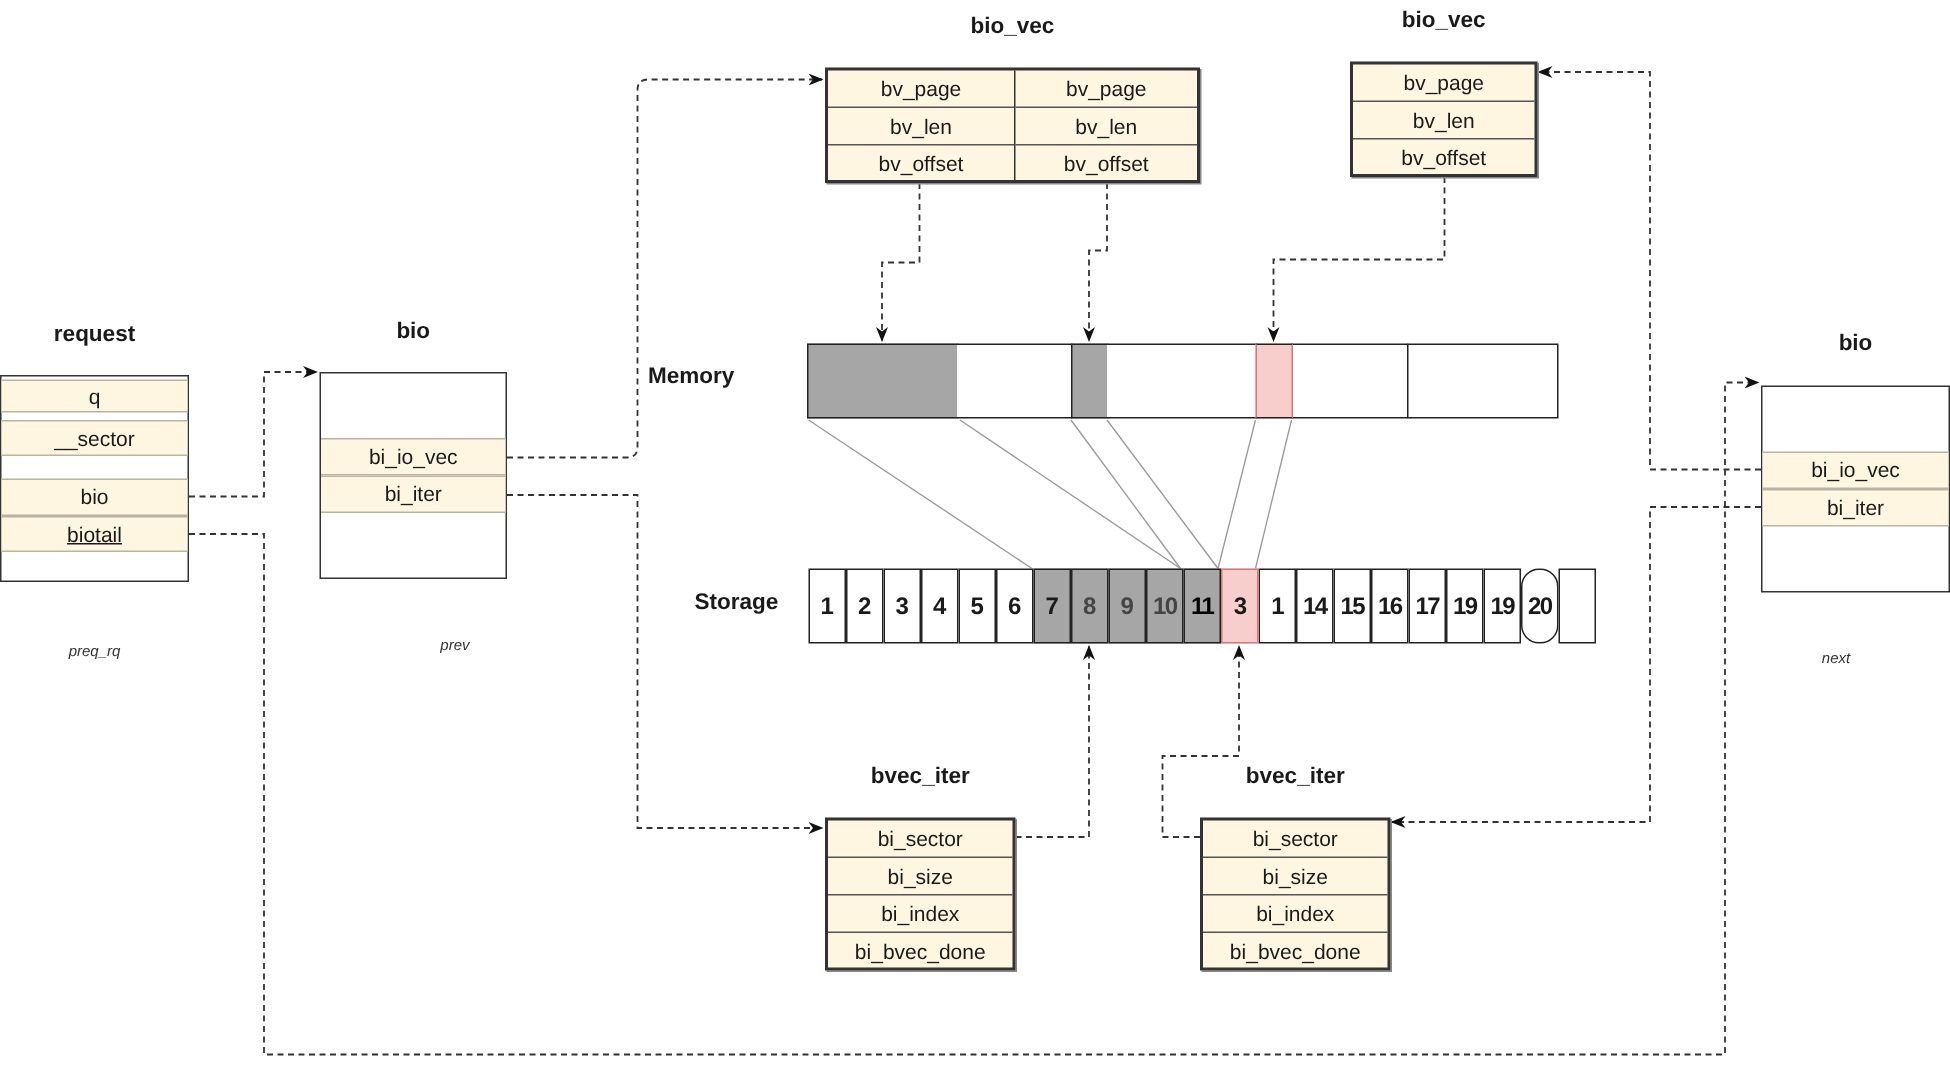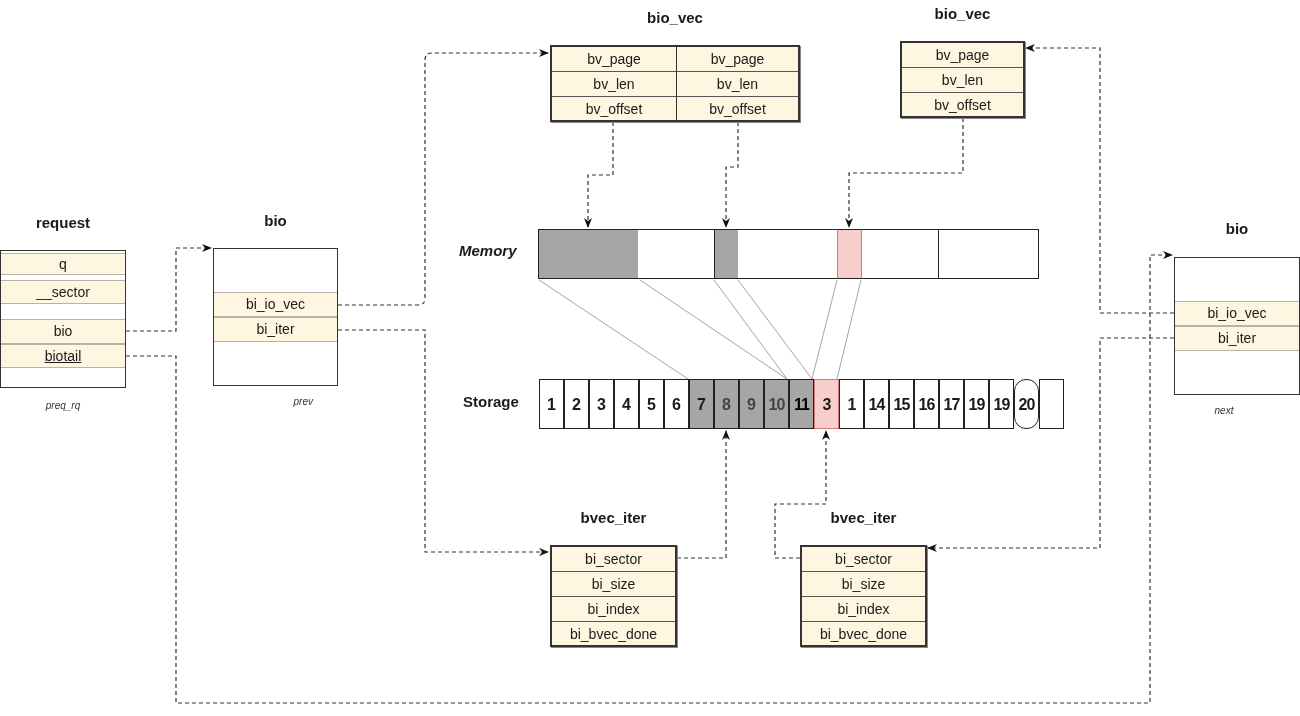--- a/index.html
+++ b/index.html
@@ -1,19 +1,19 @@
 <!DOCTYPE html>
 <html><head>
 <meta charset="utf-8">
 <style>
   html, body { margin:0; padding:0; background:#ffffff; }
   body { width:1300px; height:716px; position:relative; overflow:hidden;
          font-family:"Liberation Sans", sans-serif; color:#1a1a1a; }
   .title { position:absolute; font-weight:bold; font-size:15px; text-align:center; }
-  .caption { position:absolute; font-style:italic; font-size:10px; color:#333; text-align:center; }
+  .caption { position:absolute; font-style:italic; font-size:10px; color:#333; text-align:center;margin-top:29px; }
   .label { position:absolute; font-weight:bold; font-size:15px; }
   .struct { position:absolute; border:1.5px solid #333; background:#fff; box-sizing:border-box; }
   .field { position:absolute; left:0; right:0; background:#fff6e1; border-top:1px solid #b9b3a6; border-bottom:1px solid #b9b3a6;
            font-size:14px; text-align:center; box-sizing:border-box; }
   .grid { position:absolute; background:#fff6e1; border:2px solid #333; box-sizing:border-box; box-shadow:1px 1px 0 #888; }
   .cell { position:absolute; font-size:14px; text-align:center; box-sizing:border-box; border-bottom:1px solid #555; }
   .cell.last { border-bottom:none; }
   .vsplit { position:absolute; top:0; bottom:0; width:1px; background:#333; }
   svg.over { position:absolute; left:0; top:0; }
   .mem { position:absolute; top:229px; height:50px; box-sizing:border-box; border:1.5px solid #222; }
@@ -91,21 +91,21 @@
   <div class="cell last" style="left:125px;width:121px;top:50px;height:24px;line-height:24px;">bv_offset</div>
 </div>
 
 <div class="title" style="left:900px;top:5px;width:125px;">bio_vec</div>
 <div class="grid" style="left:900px;top:41px;width:125px;height:77px;">
   <div class="cell" style="left:0;right:0;top:0;height:25px;line-height:24px;">bv_page</div>
   <div class="cell" style="left:0;right:0;top:25px;height:25px;line-height:24px;">bv_len</div>
   <div class="cell last" style="left:0;right:0;top:50px;height:24px;line-height:24px;">bv_offset</div>
 </div>
 
-<div class="label" style="left:459px;top:242px;font-style:italic;">Memory</div>
+<div class="label" style="left:432px;top:242px;">Memory</div>
 <div id="memory-row">
     <div class="mem" style="left: 538px; width: 101px; background: rgb(166, 166, 166);"></div>
     <div class="mem" style="left: 638px; width: 77px; background: rgb(255, 255, 255); border-left: none; border-right: none;"></div>
     <div class="mem" style="left: 714px; width: 25px; background: rgb(166, 166, 166); border-top-color: rgb(34, 34, 34); border-bottom-color: rgb(34, 34, 34);"></div>
     <div class="mem" style="left: 738px; width: 100px; background: rgb(255, 255, 255); border-left: none; border-right: none;"></div>
     <div class="mem" style="left: 837px; width: 25px; background: rgb(248, 206, 204); border-color: rgb(34, 34, 34) rgb(208, 122, 120); z-index: 2;"></div>
     <div class="mem" style="left: 861px; width: 78px; background: rgb(255, 255, 255); border-left: none; border-right: none;"></div>
     <div class="mem" style="left: 938px; width: 101px; background: rgb(255, 255, 255);"></div>
   </div>
 

